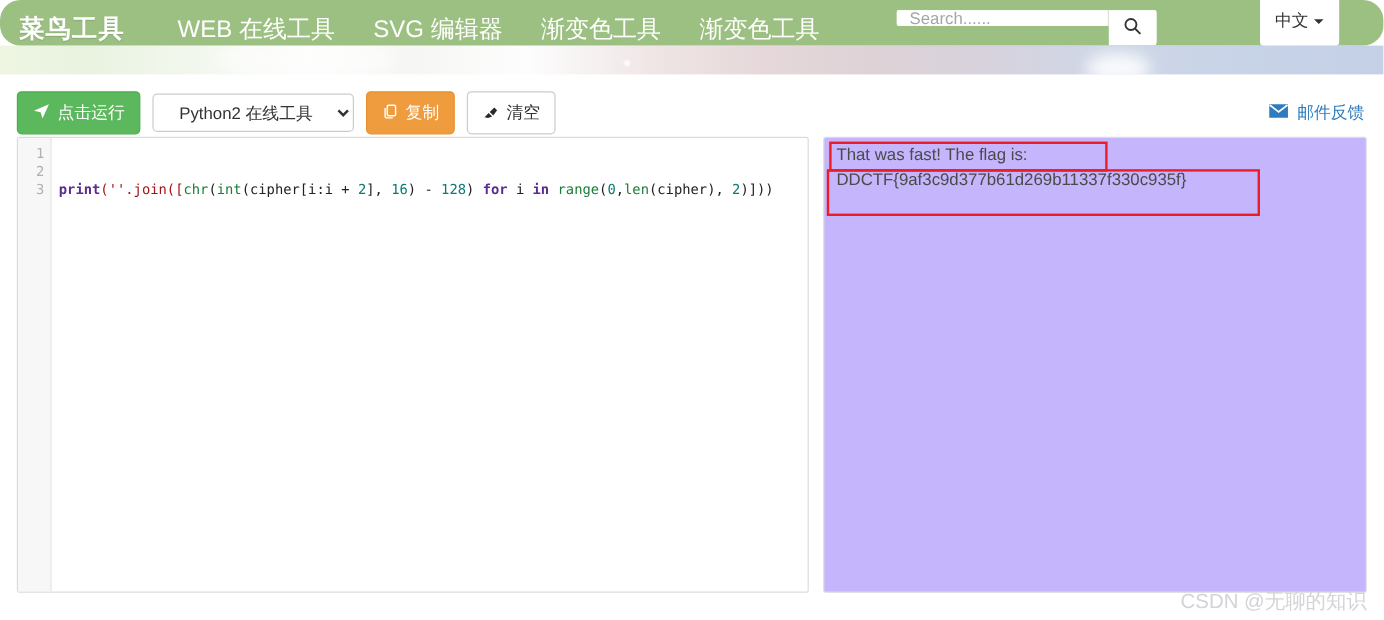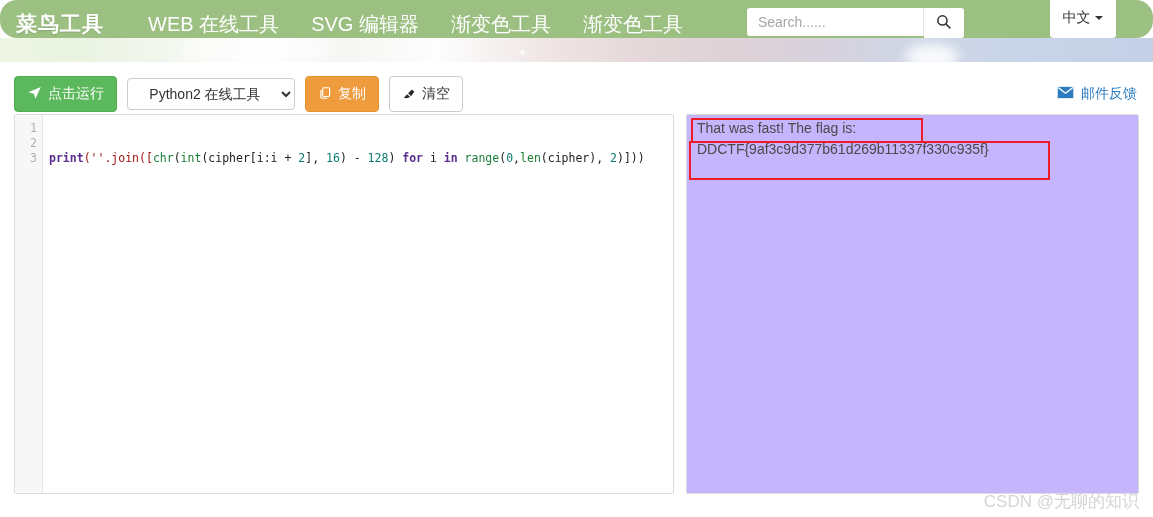--- a/index.html
+++ b/index.html
@@ -44,21 +44,21 @@
   .nav-spacer { flex: 0 0 40px; }
 
   .search-group {
     display: flex;
     align-items: stretch;
     height: 30px;
     margin-left: 8px;
   }
   .search-input {
     width: 177px;
-    height: 28px;
+    height: 14px;
     border: 1px solid #ffffff;
     border-right: 1px solid #e4e4e4;
     border-radius: 3px 0 0 3px;
     background: #fff;
     padding: 0 10px;
     font-size: 14px;
     color: #555;
     outline: none;
     font-family: "Liberation Sans", sans-serif;
   }

